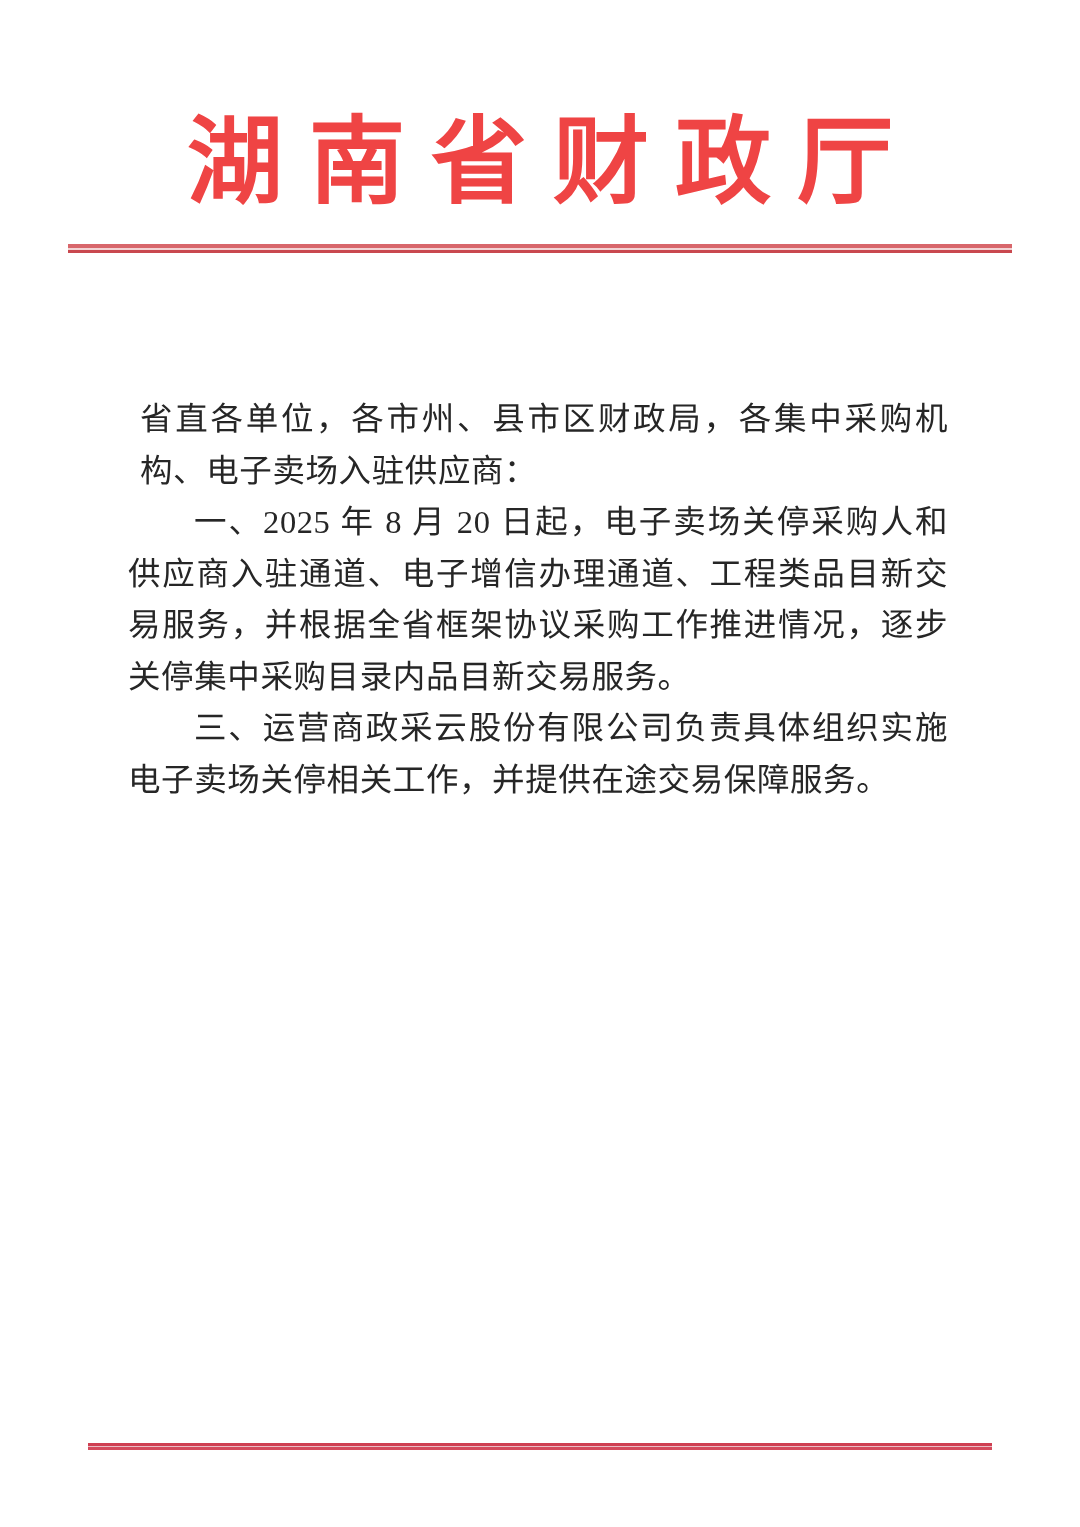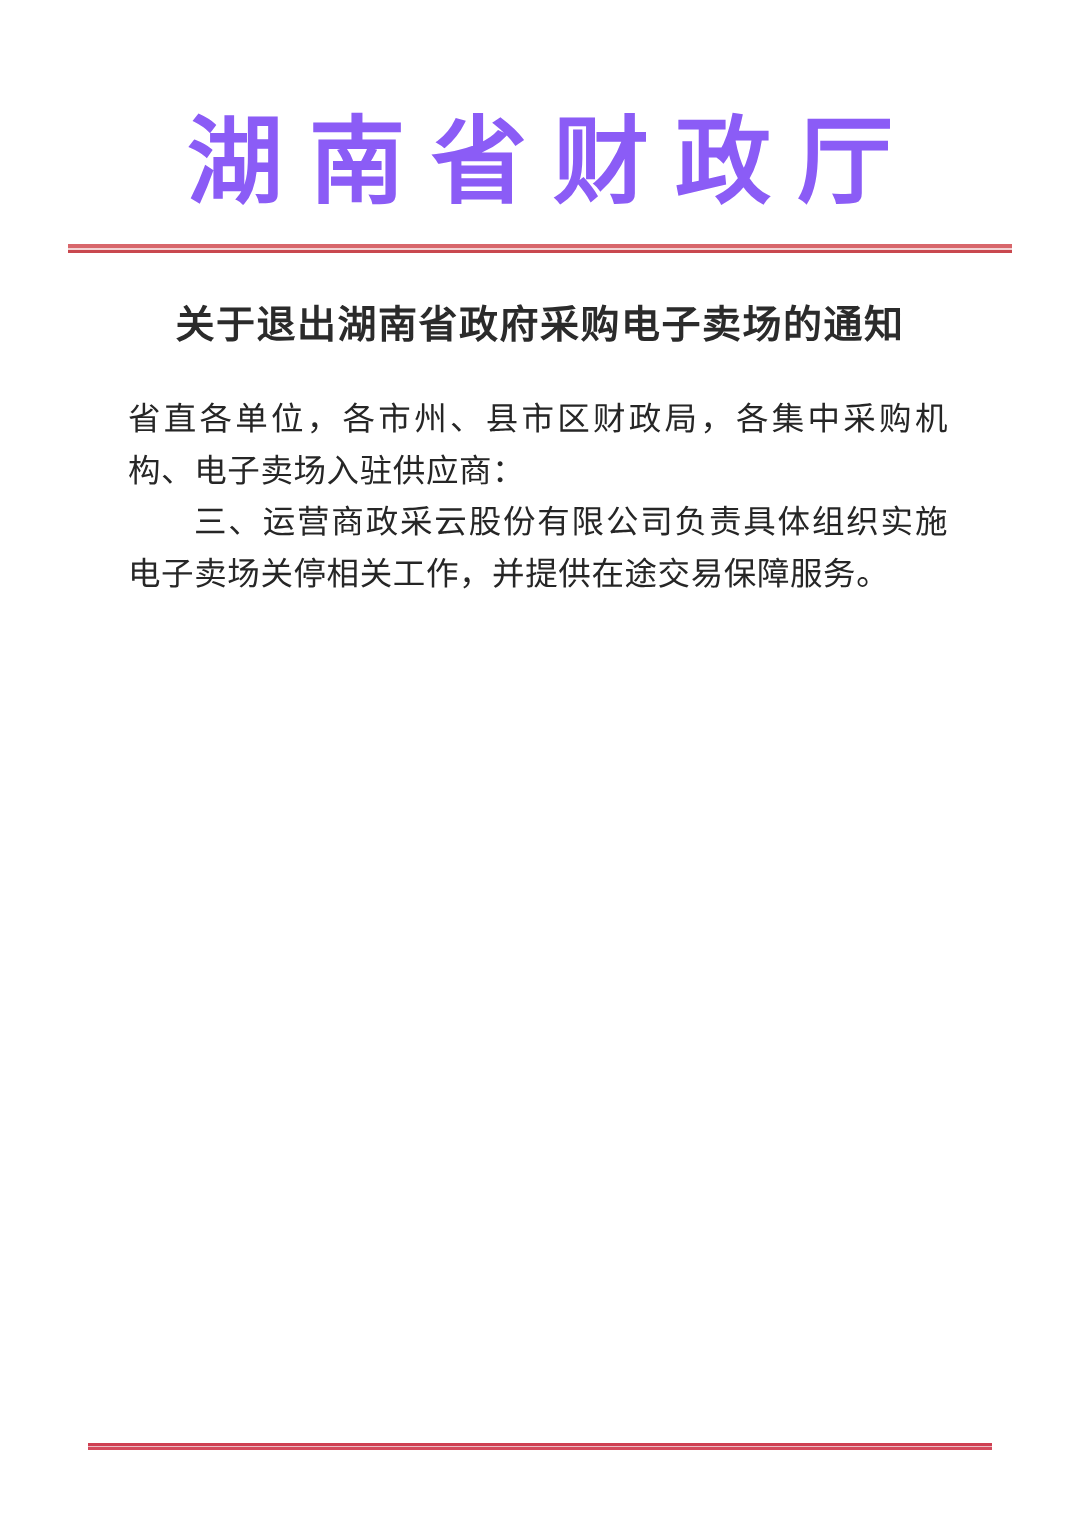--- a/index.html
+++ b/index.html
@@ -23,21 +23,21 @@
   .letterhead {
     position: absolute;
     left: 0;
     top: 108px;
     width: 100%;
     text-align: center;
   }
 
   .letterhead-title {
     display: inline-block;
-    color: #8b5cf6;
+    color: #ef4444;
     font-family: "Liberation Serif", "DejaVu Serif", serif;
     font-size: 96px;
     font-weight: 700;
     letter-spacing: 26px;
     text-indent: 26px;
     line-height: 1.15;
     white-space: nowrap;
     text-align: center;
   }
 
@@ -104,20 +104,21 @@
     margin: 0 0 0 0;
     font-family: "Liberation Serif", "DejaVu Serif", serif;
   }
 
   .para.indent {
     text-indent: 66px;
   }
 
   .para.salutation {
     text-indent: 0;
+    margin-left: 12px;
   }
 
   
   .footer-rule {
     position: absolute;
     left: 88px;
     top: 1443px;
     width: 904px;
     height: 7px;
   }
@@ -151,27 +152,27 @@
   <div class="letterhead">
     <div class="letterhead-title">湖南省财政厅</div>
   </div>
 
   <div class="letterhead-rule">
     <div class="bar-thick"></div>
     <div class="bar-gap"></div>
     <div class="bar-thin"></div>
   </div>
 
-  <div class="doc-title">关于退出湖南省政府采购电子卖场的通知</div>
 
   <div class="body-block">
 
     <p class="para salutation">省直各单位，各市州、县市区财政局，各集中采购机构、电子卖场入驻供应商：</p>
 
 
+    <p class="para indent">一、2025 年 8 月 20 日起，电子卖场关停采购人和供应商入驻通道、电子增信办理通道、工程类品目新交易服务，并根据全省框架协议采购工作推进情况，逐步关停集中采购目录内品目新交易服务。</p>
 
 
     <p class="para indent">三、运营商政采云股份有限公司负责具体组织实施电子卖场关停相关工作，并提供在途交易保障服务。</p>
 
   </div>
 
   <div class="footer-rule">
     <div class="bar-top"></div>
     <div class="bar-mid"></div>
     <div class="bar-bot"></div>

